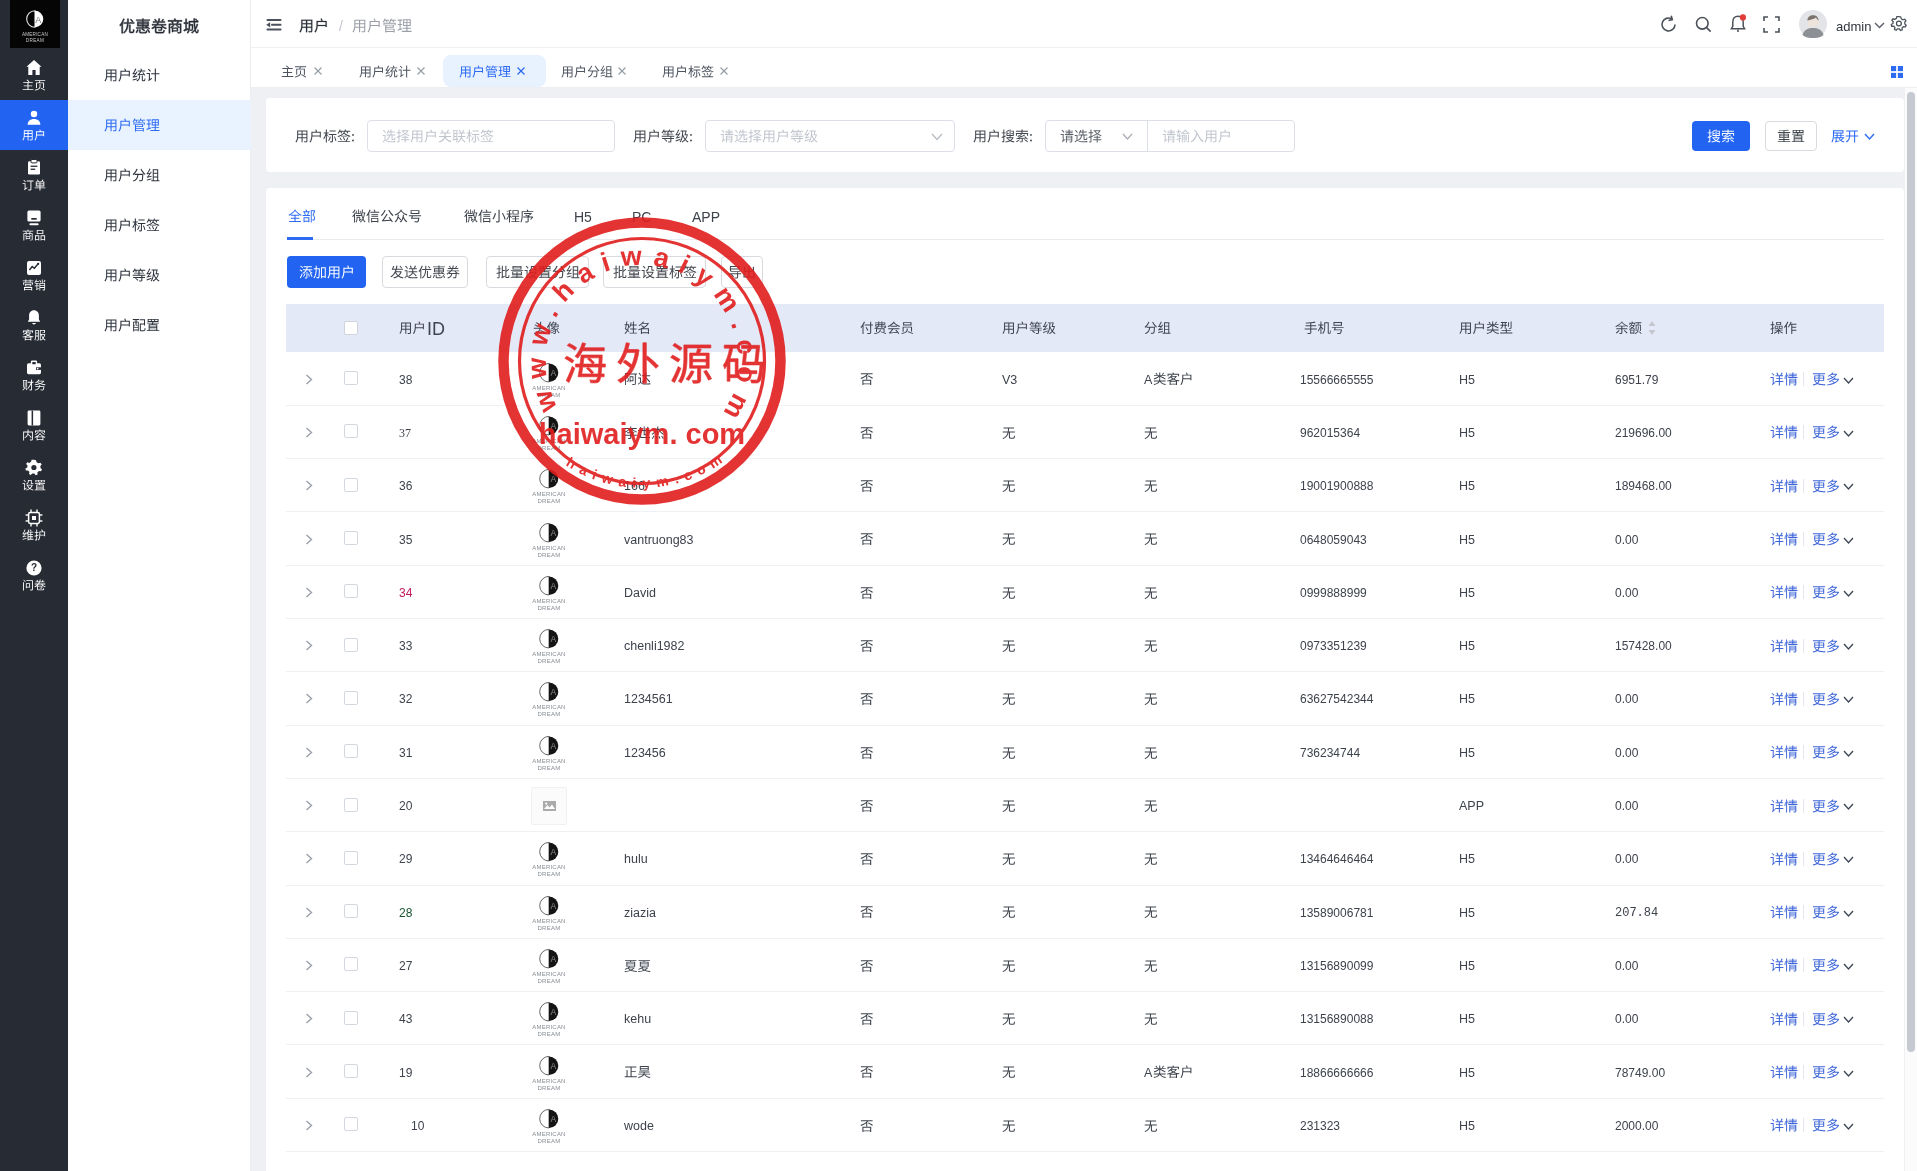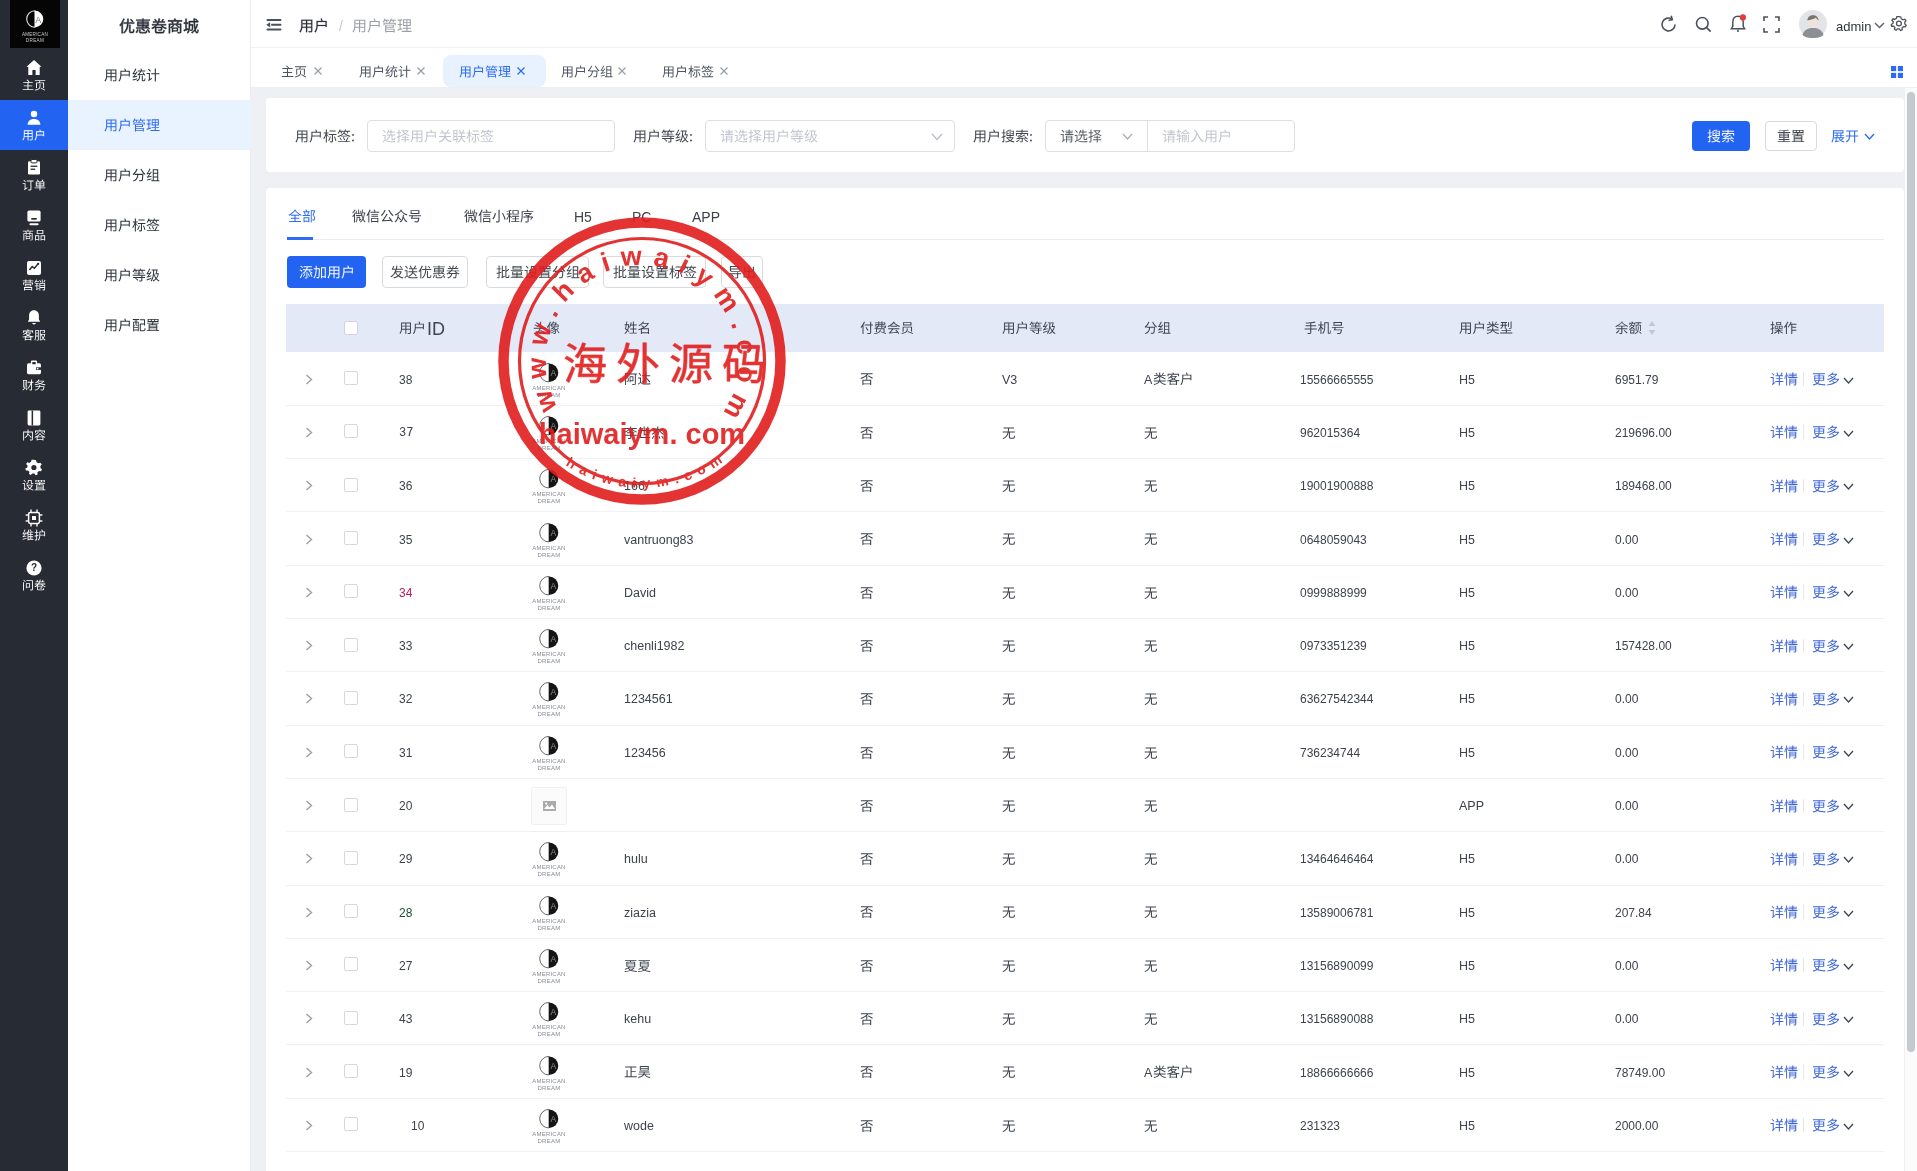--- a/index.html
+++ b/index.html
@@ -745,21 +745,21 @@
       </g>
     </svg></div>
 <svg class="abs" style="left:1843px;top:376.6px" width="11" height="8" viewBox="0 0 11 8">
     <polyline points="1,1 5.5,6 10,1" fill="none" stroke="#3d4654" stroke-width="1.3"></polyline>
   </svg>
 <div class="abs" style="left:286px;top:458.1px;width:1598px;height:1px;background:#eff1f5"></div>
 <svg class="abs" style="left:305px;top:426.9px" width="8" height="11" viewBox="0 0 8 11">
     <polyline points="1.5,1 6.5,5.5 1.5,10" fill="none" stroke="#9aa0aa" stroke-width="1.4"></polyline>
   </svg>
 <div class="abs" style="left:344px;top:424.4px;width:14px;height:14px;border:1px solid #d3d7de;border-radius:2px;background:#fff"></div>
-<div style="position:absolute;left:399.0px;top:432.9px;transform:translate(0,-50%);font-family:Liberation Mono, monospace;font-size:12px;color:#3d424c;white-space:nowrap;line-height:normal">37</div>
+<div style="position:absolute;left:399.0px;top:432.9px;transform:translate(0,-50%);font-family:Liberation Serif, serif;font-size:12px;color:#3d424c;white-space:nowrap;line-height:normal">37</div>
 <svg class="abs" style="left:530px;top:412.9px" width="38" height="40" viewBox="0 0 38 40">
 <path d="M19 3.4 A9.3 9.3 0 0 0 19 22 Z" fill="#fff" stroke="#565656" stroke-width="0.9"></path>
 <path d="M19 3.4 A9.3 9.3 0 0 1 19 22 Z" fill="#141414"></path>
 <text x="23.4" y="16.4" font-size="8.5" fill="#8e8e8e" text-anchor="middle" font-family="Liberation Sans">A</text>
 <text x="19" y="30.2" font-size="6" letter-spacing="0.2" fill="#888d94" text-anchor="middle" font-family="Liberation Sans">AMERICAN</text>
 <text x="19" y="37.2" font-size="6" letter-spacing="0.3" fill="#888d94" text-anchor="middle" font-family="Liberation Sans">DREAM</text>
   </svg>
 <div style="position:absolute;left:624.0px;top:425.7px;line-height:0"><svg width="40.5" height="13.5" viewBox="0 0 3000 1000">
       <g transform="translate(0,880) scale(1,-1)" fill="#3d424c">
         <use href="#u674E"></use>
@@ -1206,21 +1206,21 @@
         <use href="#u65E0"></use>
       </g>
     </svg></div>
 <div style="position:absolute;left:1144.0px;top:905.4px;line-height:0"><svg width="13.5" height="13.5" viewBox="0 0 1000 1000">
       <g transform="translate(0,880) scale(1,-1)" fill="#3d424c">
         <use href="#u65E0"></use>
       </g>
     </svg></div>
 <div style="position:absolute;left:1300.0px;top:912.6px;transform:translate(0,-50%);font-family:'Liberation Sans',sans-serif;font-size:12px;color:#3d424c;white-space:nowrap;line-height:normal">13589006781</div>
 <div style="position:absolute;left:1459.0px;top:912.6px;transform:translate(0,-50%);font-family:'Liberation Sans',sans-serif;font-size:12.5px;color:#3d424c;white-space:nowrap;line-height:normal">H5</div>
-<div style="position:absolute;left:1615.0px;top:912.6px;transform:translate(0,-50%);font-family:Liberation Sans, sans-serif;font-size:12px;color:#3d424c;white-space:nowrap;line-height:normal">207.84</div>
+<div style="position:absolute;left:1615.0px;top:912.6px;transform:translate(0,-50%);font-family:Liberation Mono, monospace;font-size:12px;color:#3d424c;white-space:nowrap;line-height:normal">207.84</div>
 <div style="position:absolute;left:1770.0px;top:905.1px;line-height:0"><svg width="28.0" height="14" viewBox="0 0 2000 1000">
       <g transform="translate(0,880) scale(1,-1)" fill="#3c64d8">
         <use href="#u8BE6"></use>
         <use href="#u60C5" x="1000"></use>
       </g>
     </svg></div>
 <div class="abs" style="left:1803px;top:905.1px;width:1px;height:14px;background:#e3e6ec"></div>
 <div style="position:absolute;left:1812.0px;top:905.1px;line-height:0"><svg width="28.0" height="14" viewBox="0 0 2000 1000">
       <g transform="translate(0,880) scale(1,-1)" fill="#3c64d8">
         <use href="#u66F4"></use>

